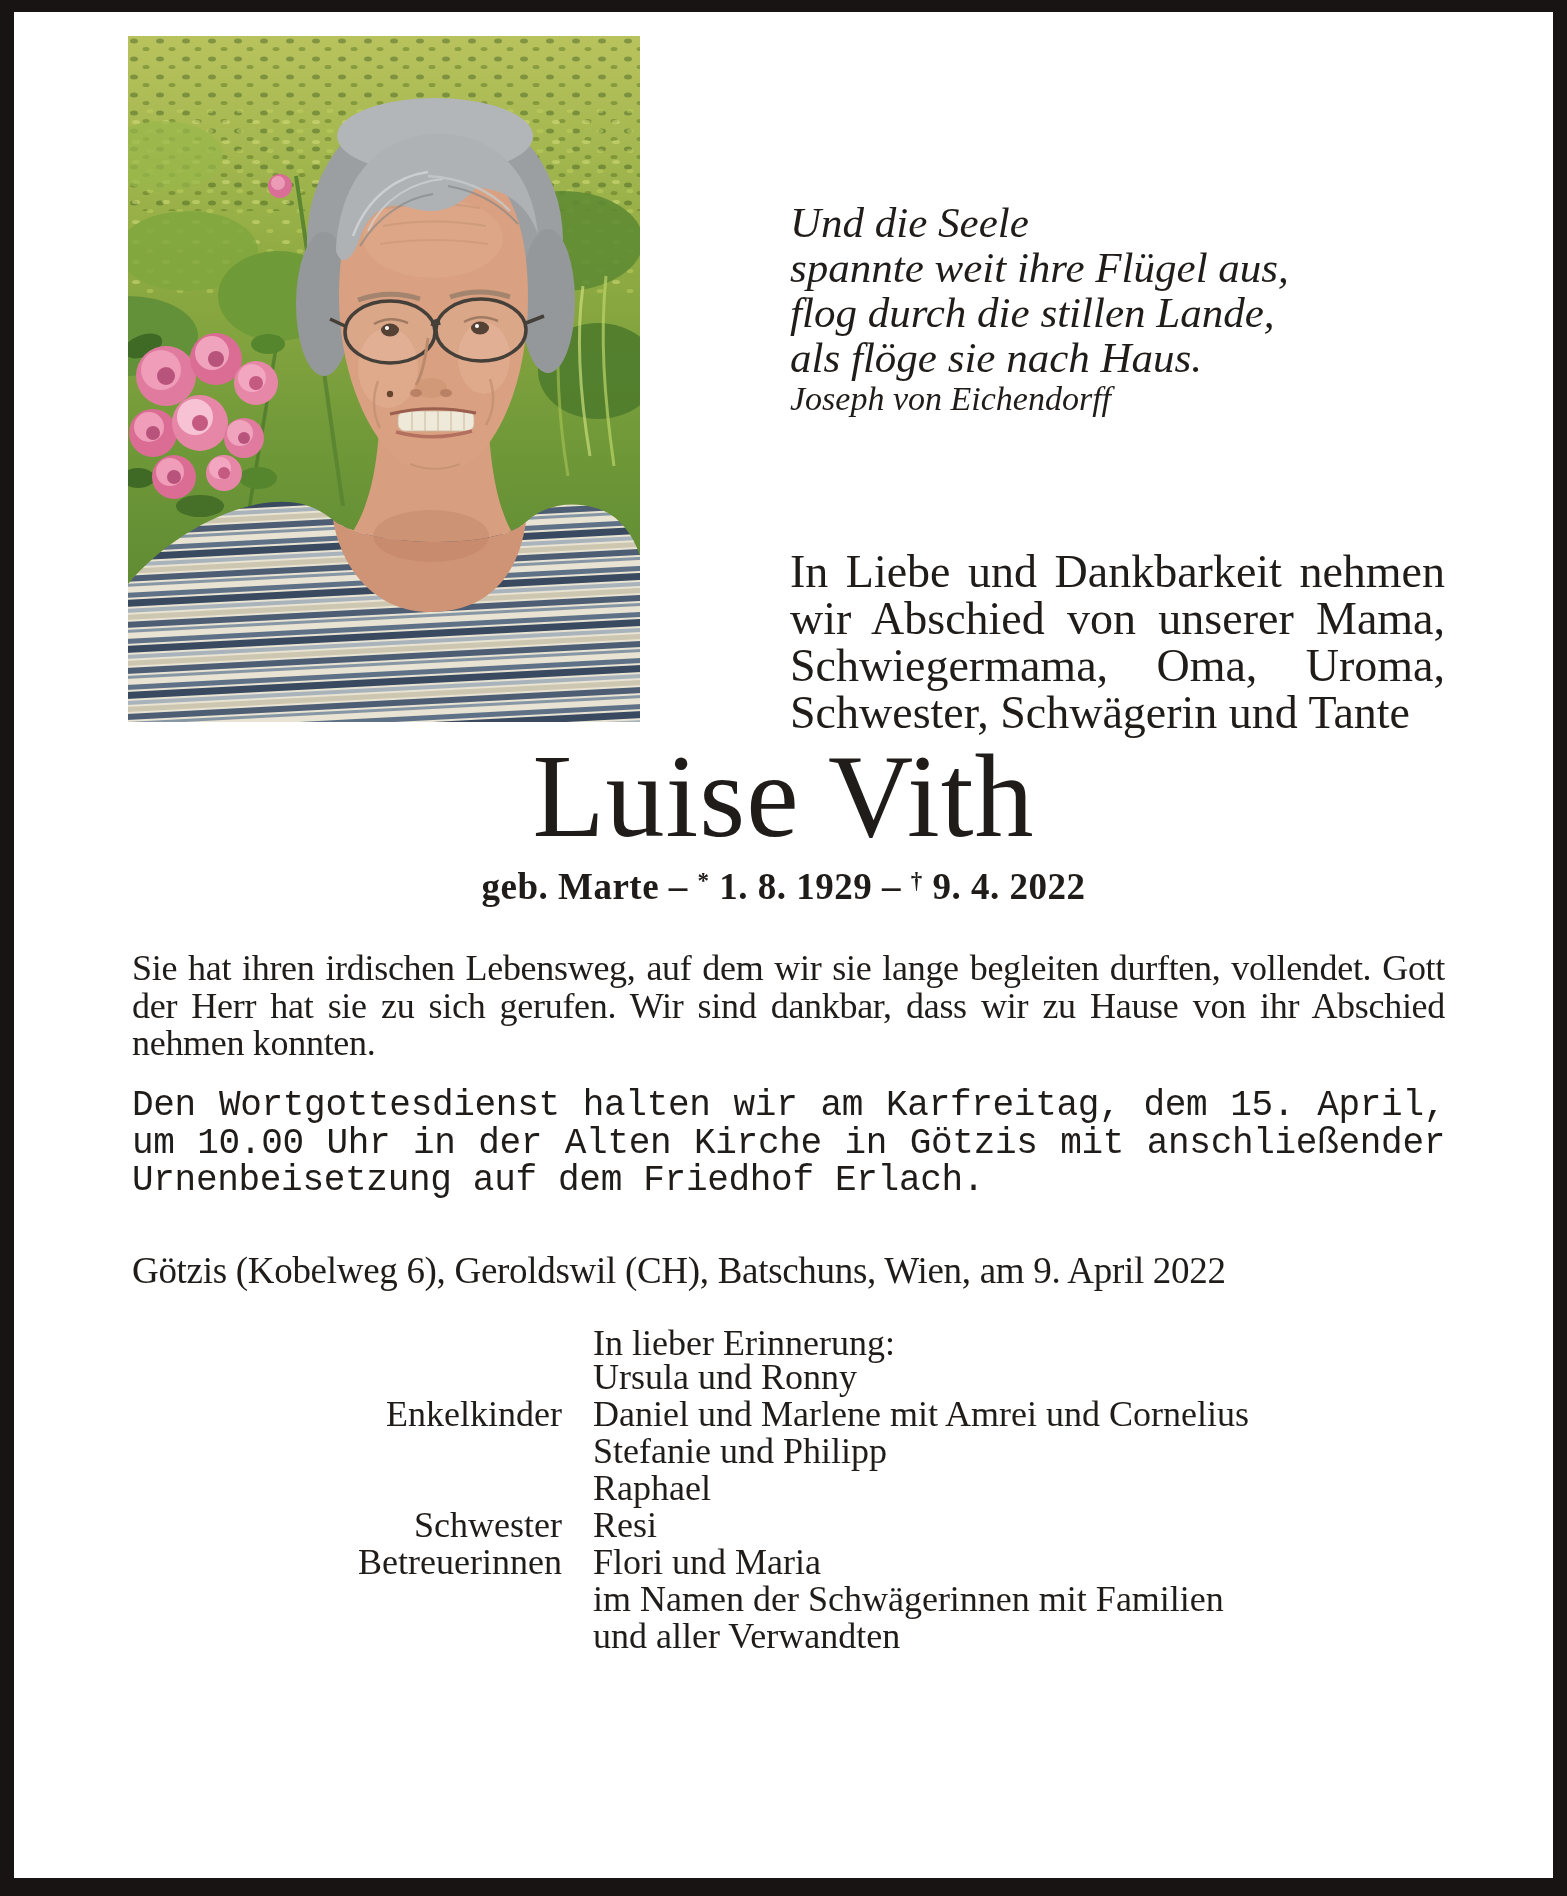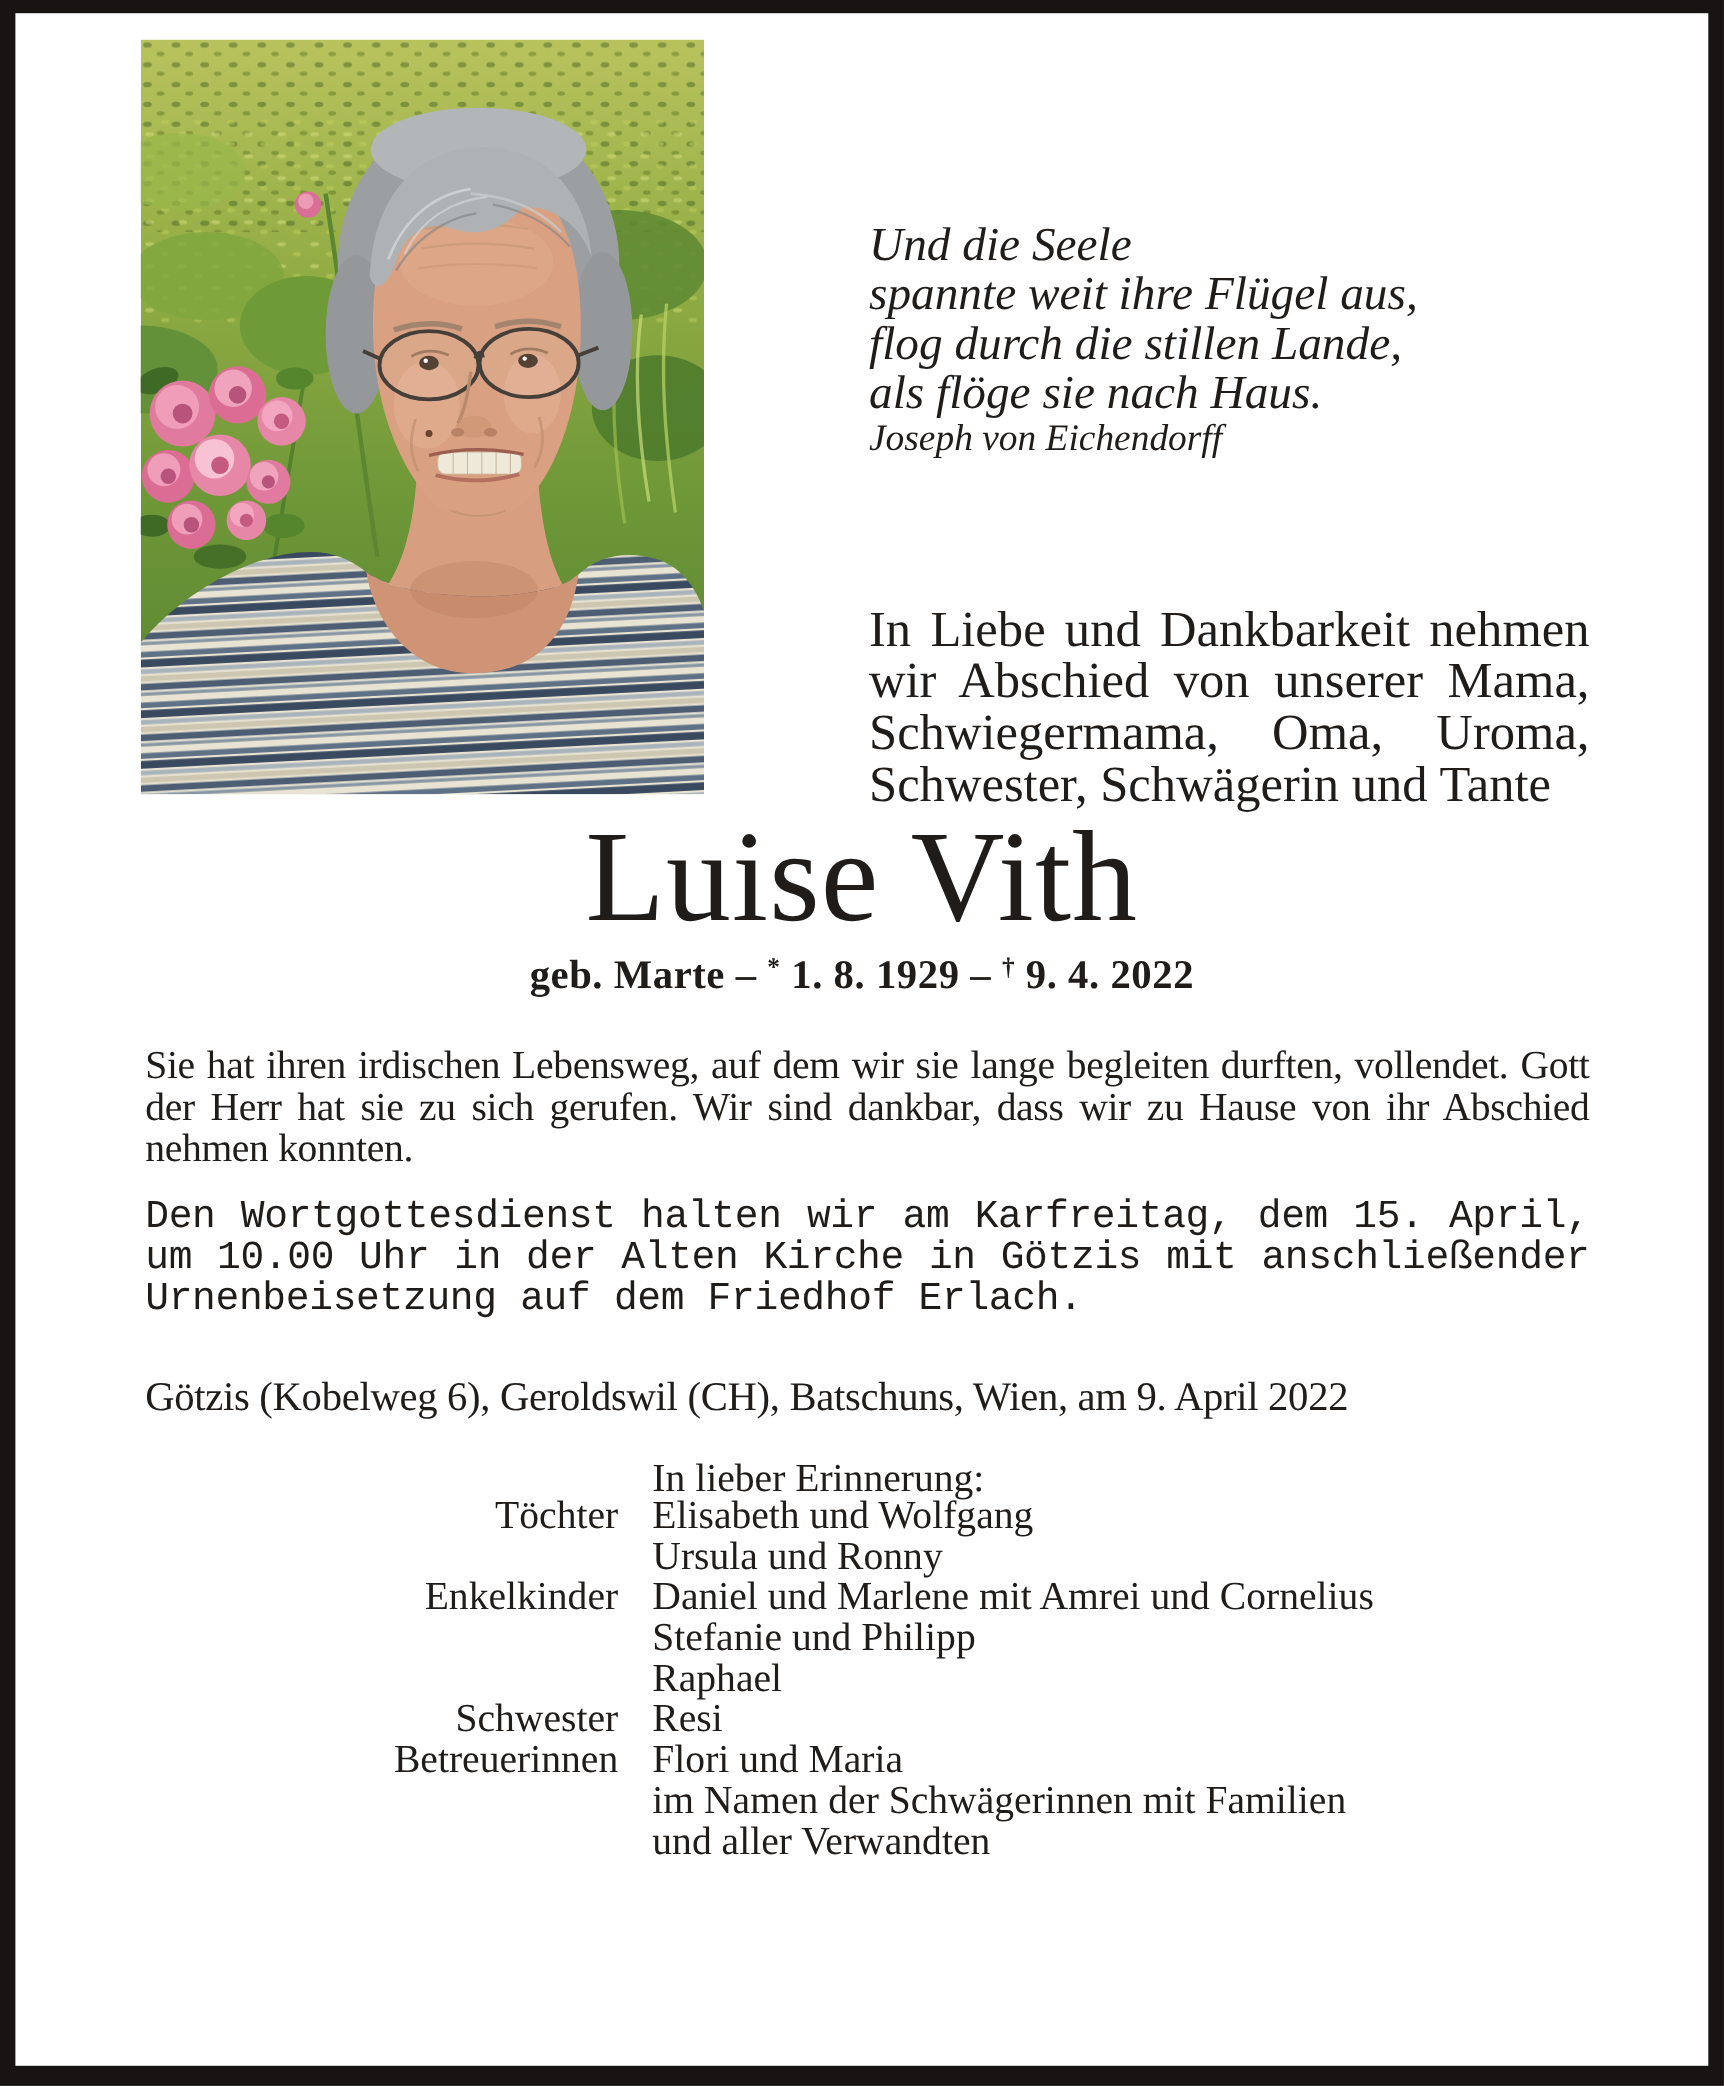--- a/index.html
+++ b/index.html
@@ -198,24 +198,20 @@
     <div class="abs subtitle"><span>geb. Marte – </span><span class="seg-sup">*</span><span> 1. 8. 1929 – </span><span class="seg-sup">†</span><span> 9. 4. 2022</span></div>
 
     <div class="abs body-par par1 justify">Sie hat ihren irdischen Lebensweg, auf dem wir sie lange begleiten durften, vollendet. Gott der Herr hat sie zu sich gerufen. Wir sind dankbar, dass wir zu Hause von ihr Abschied nehmen konnten.</div>
     <div class="abs body-par par2 justify">Den Wortgottesdienst halten wir am Karfreitag, dem 15. April, um 10.00 Uhr in der Alten Kirche in Götzis mit anschließender Urnenbeisetzung auf dem Friedhof Erlach.</div>
 
     <div class="abs dateline"><span class="seg-bold">Götzis</span><span> (Kobelweg 6), </span><span class="seg-bold">Geroldswil</span><span> (CH), </span><span class="seg-bold">Batschuns, Wien,</span><span> am 9. April 2022</span></div>
 
     <div class="abs rem-heading">In lieber Erinnerung:</div>
     <div class="abs rem-block">
       <div class="rem-row">
-        <span class="rem-label">Töchter</span>
-        <span class="rem-value"><span class="seg-bold">Elisabeth</span><span> und </span><span class="seg-bold">Wolfgang</span></span>
-      </div>
-      <div class="rem-row">
         <span class="rem-label"></span>
         <span class="rem-value"><span class="seg-bold">Ursula</span><span> und </span><span class="seg-bold">Ronny</span></span>
       </div>
       <div class="rem-row">
         <span class="rem-label">Enkelkinder</span>
         <span class="rem-value"><span class="seg-bold">Daniel</span><span> und </span><span class="seg-bold">Marlene</span><span> mit </span><span class="seg-bold">Amrei</span><span> und </span><span class="seg-bold">Cornelius</span></span>
       </div>
       <div class="rem-row">
         <span class="rem-label"></span>
         <span class="rem-value"><span class="seg-bold">Stefanie</span><span> und </span><span class="seg-bold">Philipp</span></span>

